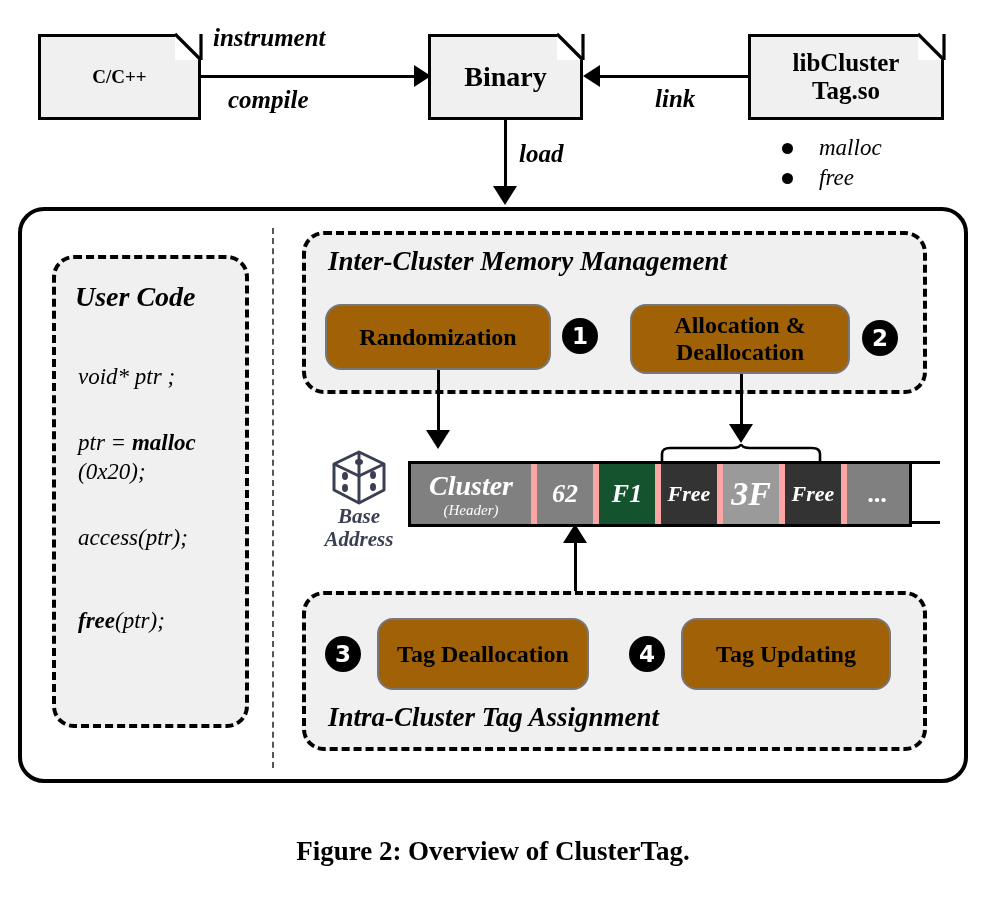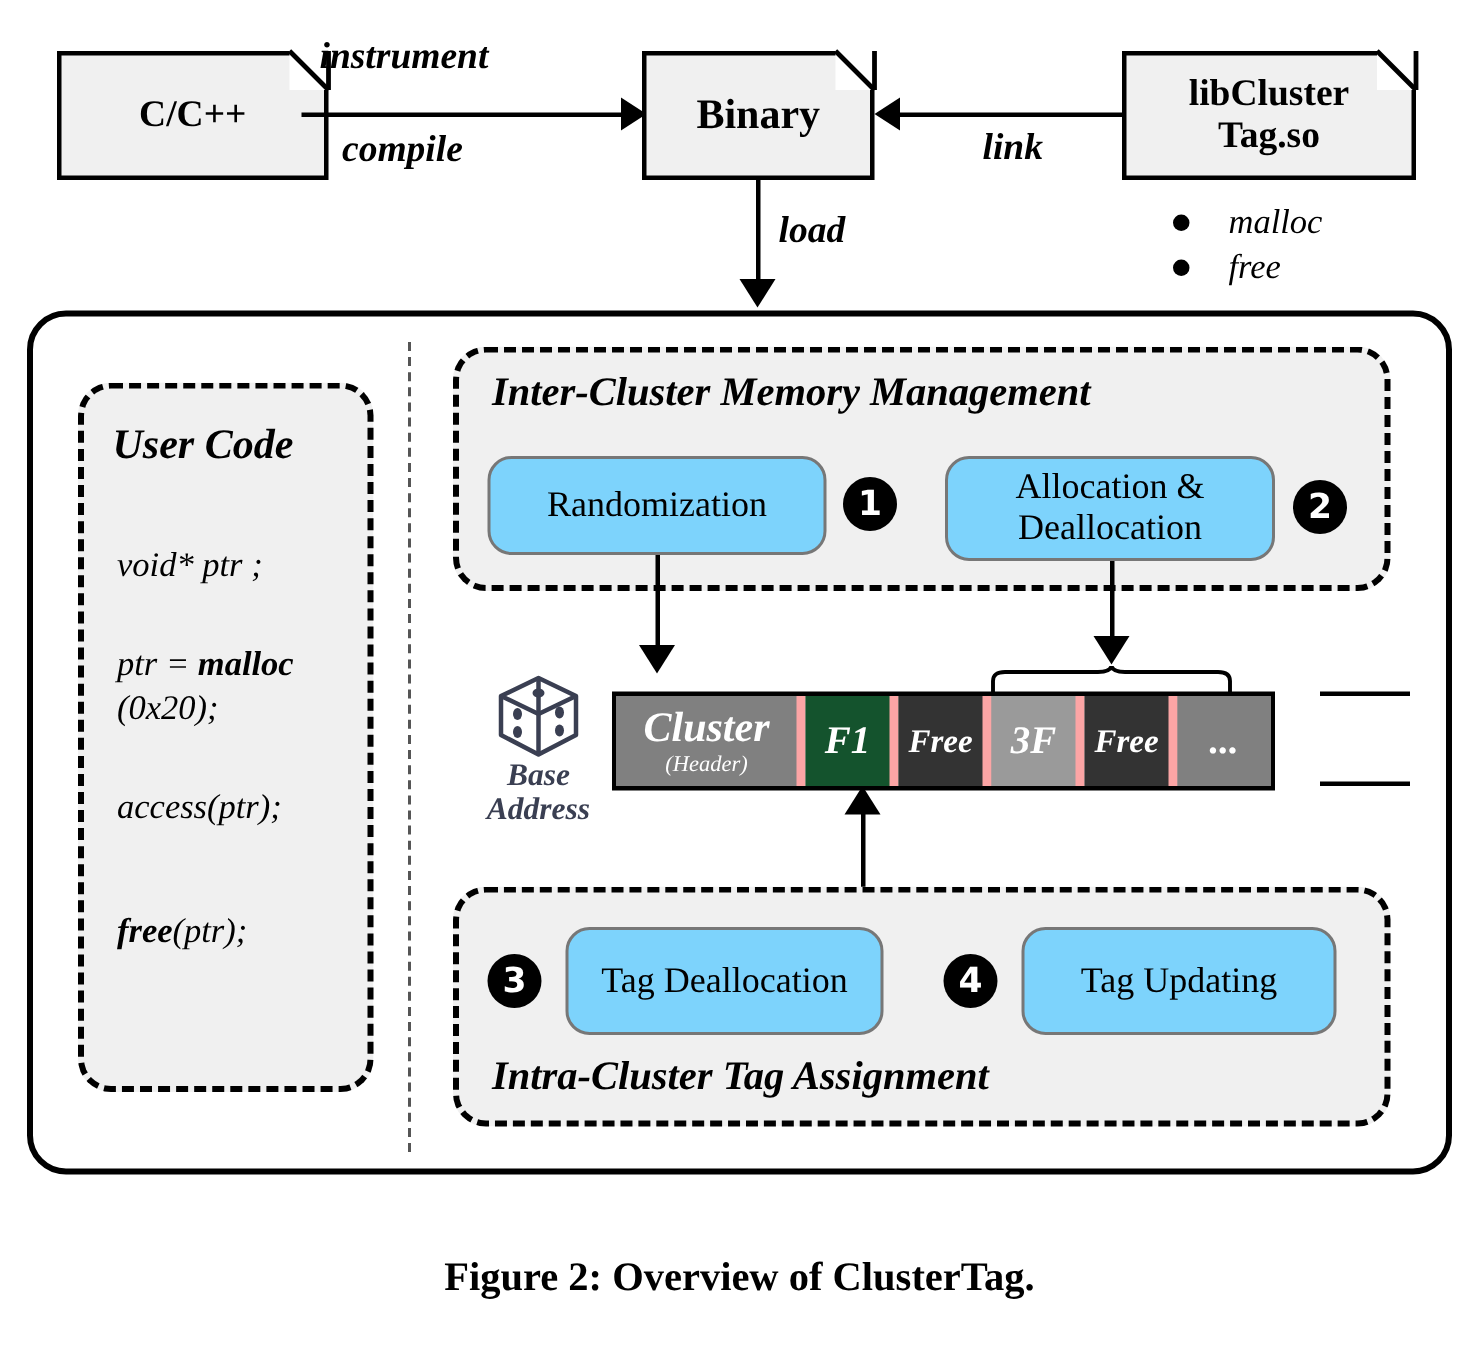--- a/index.html
+++ b/index.html
@@ -118,29 +118,29 @@
     position: absolute;
     font-style: italic;
     font-weight: bold;
     font-size: 27px;
     white-space: nowrap;
   }
 
   
   .pill {
     position: absolute;
-    background: #7dd3fc;
+    background: #a16207;
     border: 2px solid #777;
     border-radius: 16px;
     box-sizing: border-box;
     display: flex;
     align-items: center;
     justify-content: center;
     text-align: center;
-    font-weight: normal;
+    font-weight: bold;
     font-size: 24px;
     line-height: 1.12;
   }
 
   .badge {
     position: absolute;
     width: 36px; height: 36px;
     border-radius: 50%;
     background: #000;
     color: #fff;
@@ -213,21 +213,21 @@
     top: 836px;
     left: 0;
     text-align: center;
     font-size: 27px;
     font-weight: bold;
   }
 </style>
 </head>
 <body>
 
-<div class="doc-box" style="left:38px; top:34px; width:181px; height:86px; font-size:25px;">
+<div class="doc-box" style="left:38px; top:34px; width:163px; height:86px; font-size:19px;">
   <div class="fold-cut"></div>
   <svg class="fold-edge" viewBox="0 0 26 26">
     <path d="M0,0 L26,26 L26,0 Z" fill="#ffffff"></path>
     <path d="M0,0 L26,26" stroke="#000" stroke-width="3.2" fill="none"></path>
     <path d="M26,0 L26,26" stroke="#000" stroke-width="3.2" fill="none"></path>
   </svg>
   <span class="doc-label">C/C++</span>
 </div>
 
 <div class="line-h" style="left:201px; top:75px; width:215px;"></div>
@@ -352,27 +352,30 @@
 </div>
 
 <div class="bar-tail-top" style="left:880px; top:461px; width:60px;"></div>
 <div class="bar-tail-bot" style="left:880px; top:521px; width:60px;"></div>
 
 <div class="mem-bar" id="mem-bar">
     <div class="mem-cell" style="width: 126px; background: rgb(128, 128, 128); font-size: 28px;">
       <span>Cluster</span>
       <span class="sub">(Header)</span>
     </div>
+    <div class="mem-cell" style="width: 62px; background: rgb(128, 128, 128); font-size: 26px;">
+      <span>62</span>
+    </div>
     <div class="mem-cell" style="width: 62px; background: #14532d; font-size: 26px;">
       <span>F1</span>
     </div>
     <div class="mem-cell" style="width: 62px; background: rgb(51, 51, 51); font-size: 22px;">
       <span>Free</span>
     </div>
-    <div class="mem-cell" style="width: 62px; background: rgb(154, 154, 154); font-size: 26px;">
+    <div class="mem-cell" style="width: 62px; background: rgb(154, 154, 154); font-size: 34px;">
       <span>3F</span>
     </div>
     <div class="mem-cell" style="width: 62px; background: rgb(51, 51, 51); font-size: 22px;">
       <span>Free</span>
     </div>
     <div class="mem-cell" style="width: 62px; background: rgb(128, 128, 128); font-size: 26px;">
       <span>...</span>
     </div>
   </div>
 

